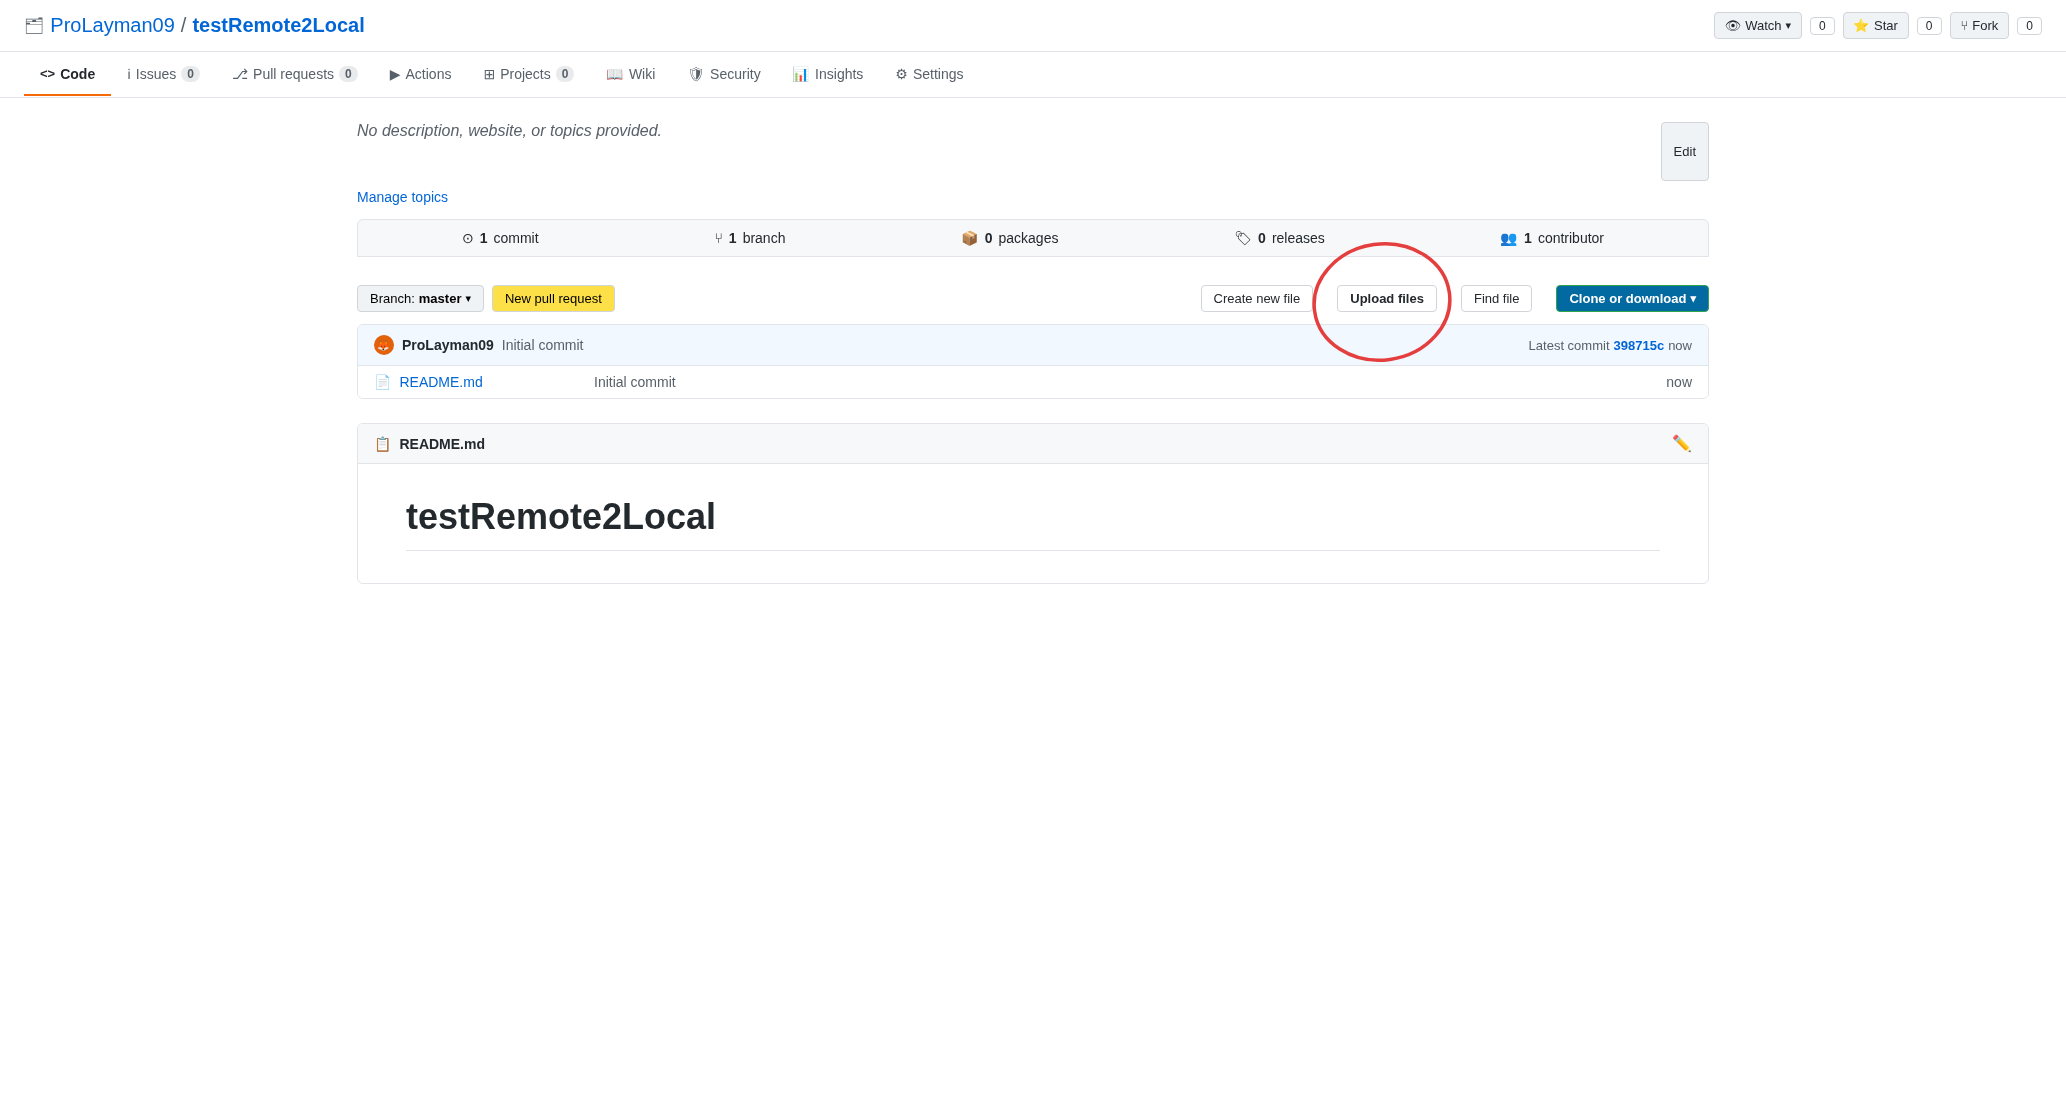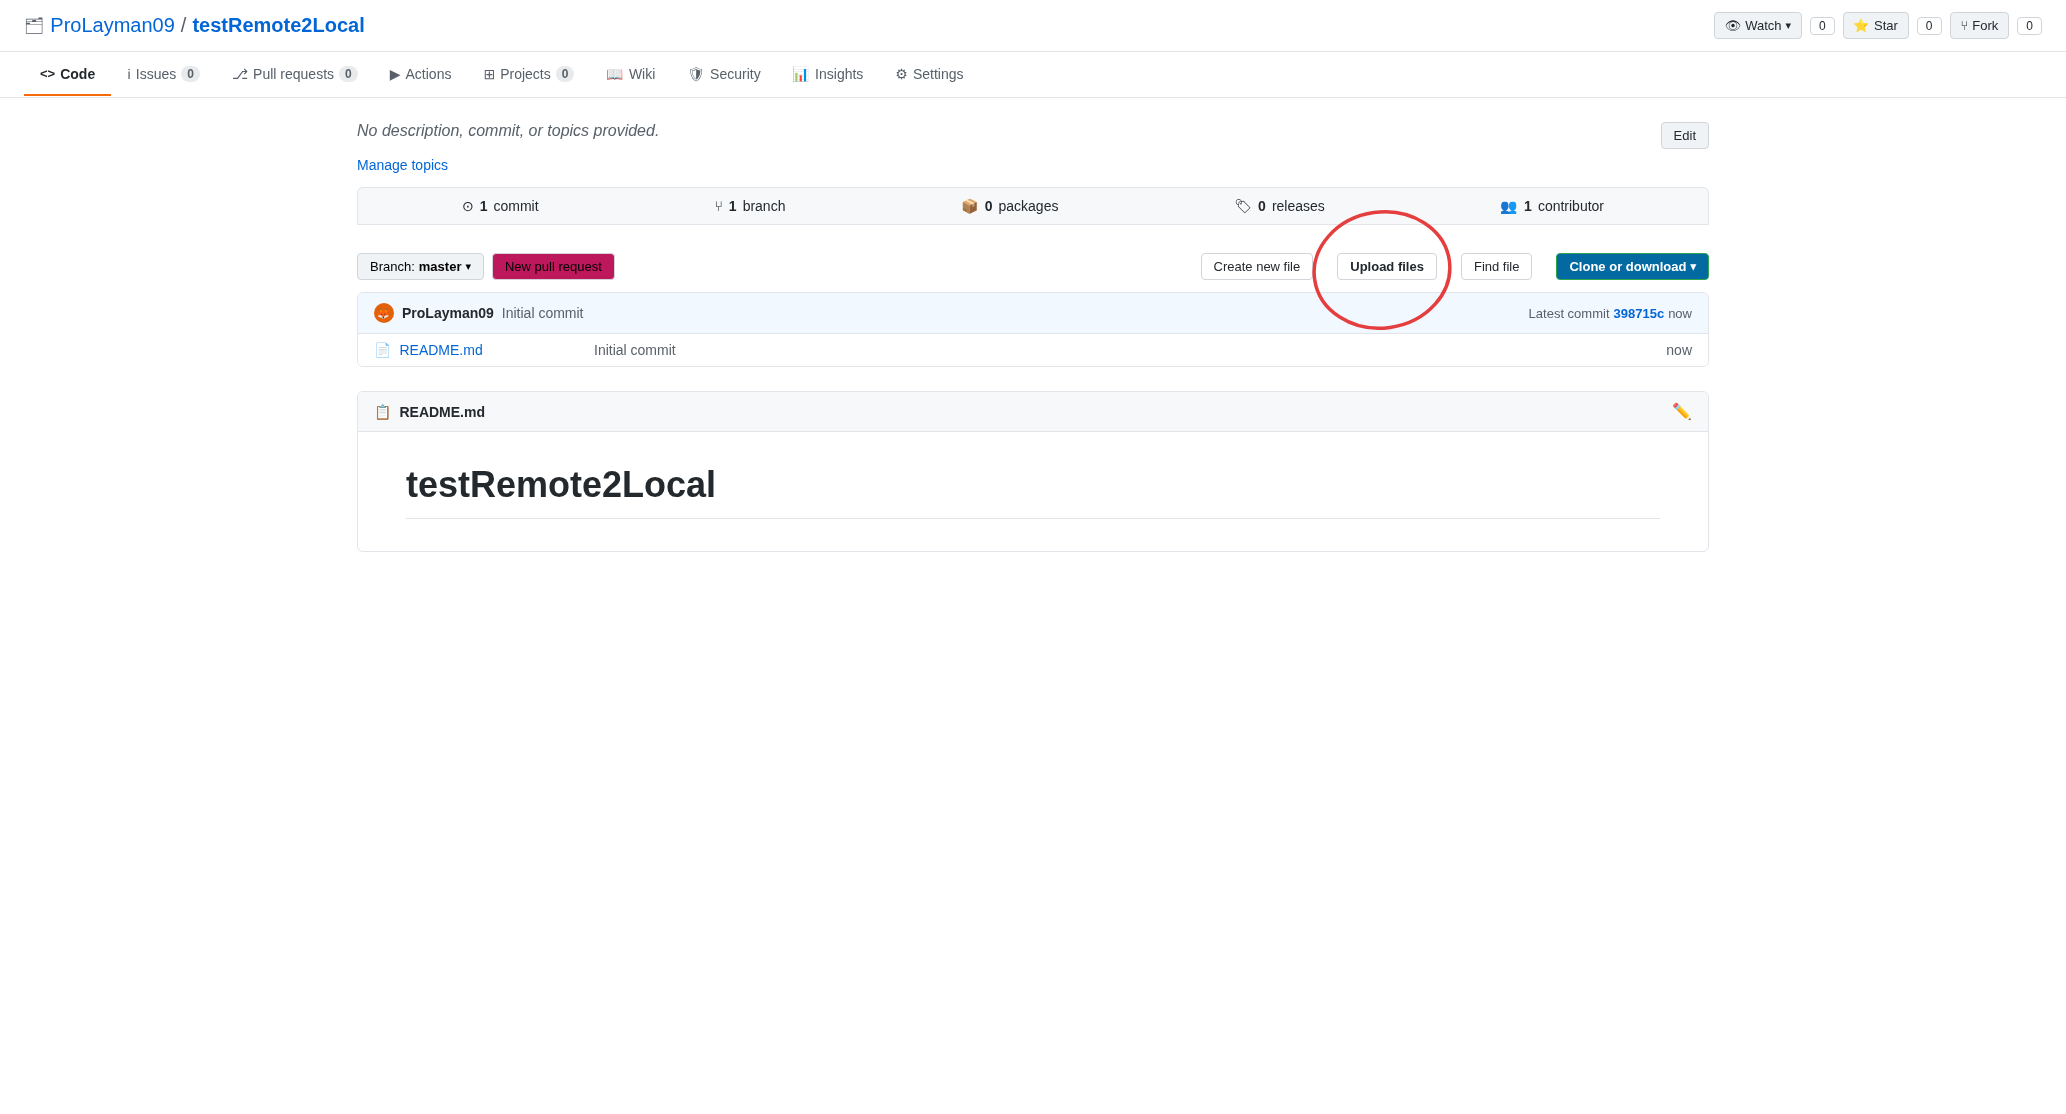--- a/index.html
+++ b/index.html
@@ -76,22 +76,22 @@
   <a style="display:flex;align-items:center;gap:5px;padding:12px 16px;font-size:14px;color:#586069;text-decoration:none;border-bottom:2px solid transparent;cursor:pointer;">
     <span>⚙</span>
     <span>Settings</span>
   </a>
 </div>
 
 <div style="max-width:1400px;margin:0 auto;padding:24px;">
 
   
   <div style="display:flex;align-items:flex-start;justify-content:space-between;margin-bottom:8px;">
-    <p style="color:#586069;font-style:italic;font-size:16px;">No description, commit, or topics provided.</p>
-    <button style="padding:5px 12px;border:1px solid #d1d5da;border-radius:4px;background:#eff3f6;cursor:pointer;font-size:13px;color:#24292e;">Edit</button>
+    <p style="color:#586069;font-style:italic;font-size:16px;">No description, website, or topics provided.</p>
+    <button style="padding:21px 12px;border:1px solid #d1d5da;border-radius:4px;background:#eff3f6;cursor:pointer;font-size:13px;color:#24292e;">Edit</button>
   </div>
   <a style="color:#0366d6;font-size:14px;cursor:pointer;text-decoration:none;display:inline-block;margin-bottom:14px;">Manage topics</a>
 
   
   <div style="display:flex;align-items:center;justify-content:space-around;padding:10px 16px;border:1px solid #e1e4e8;border-radius:6px 6px 0 0;background:#f6f8fa;margin-bottom:0;">
     <a style="display:flex;align-items:center;gap:6px;font-size:14px;color:#24292e;text-decoration:none;cursor:pointer;">
       <span>⊙</span>
       <span style="font-weight:600;">1</span>
       <span>commit</span>
     </a>
@@ -118,21 +118,21 @@
   </div>
 
   
   <div style="display:flex;align-items:center;justify-content:space-between;padding:12px 0;margin-top:16px;">
     <div style="display:flex;align-items:center;gap:8px;">
       <button style="display:flex;align-items:center;gap:4px;padding:5px 12px;border:1px solid #d1d5da;border-radius:4px;background:#eff3f6;cursor:pointer;font-size:13px;">
         <span>Branch:</span>
         <strong>master</strong>
         <span style="font-size:11px;">▾</span>
       </button>
-      <button style="padding:5px 12px;border:1px solid #d1d5da;border-radius:4px;background:#be185d;cursor:pointer;font-size:13px;">New pull request</button>
+      <button style="padding:5px 12px;border:1px solid #d1d5da;border-radius:4px;background:#fde047;cursor:pointer;font-size:13px;">New pull request</button>
     </div>
     <div style="display:flex;align-items:flex-start;gap:24px;">
       <button style="padding:5px 12px;border:1px solid #d1d5da;border-radius:4px;background:#fff;cursor:pointer;font-size:13px;color:#24292e;">Create new file</button>
       <div style="position:relative;display:inline-block;">
         <button style="padding:5px 12px;border:1px solid #d1d5da;border-radius:4px;background:#fff;cursor:pointer;font-size:13px;color:#24292e;font-weight:600;">Upload files</button>
         
         <svg style="position:absolute;top:-55px;left:-30px;width:160px;height:150px;pointer-events:none;" viewBox="0 0 160 150">
           <ellipse cx="75" cy="72" rx="68" ry="58" fill="none" stroke="#e53e3e" stroke-width="3.5" transform="rotate(-8 75 72)"></ellipse>
         </svg>
       </div>

